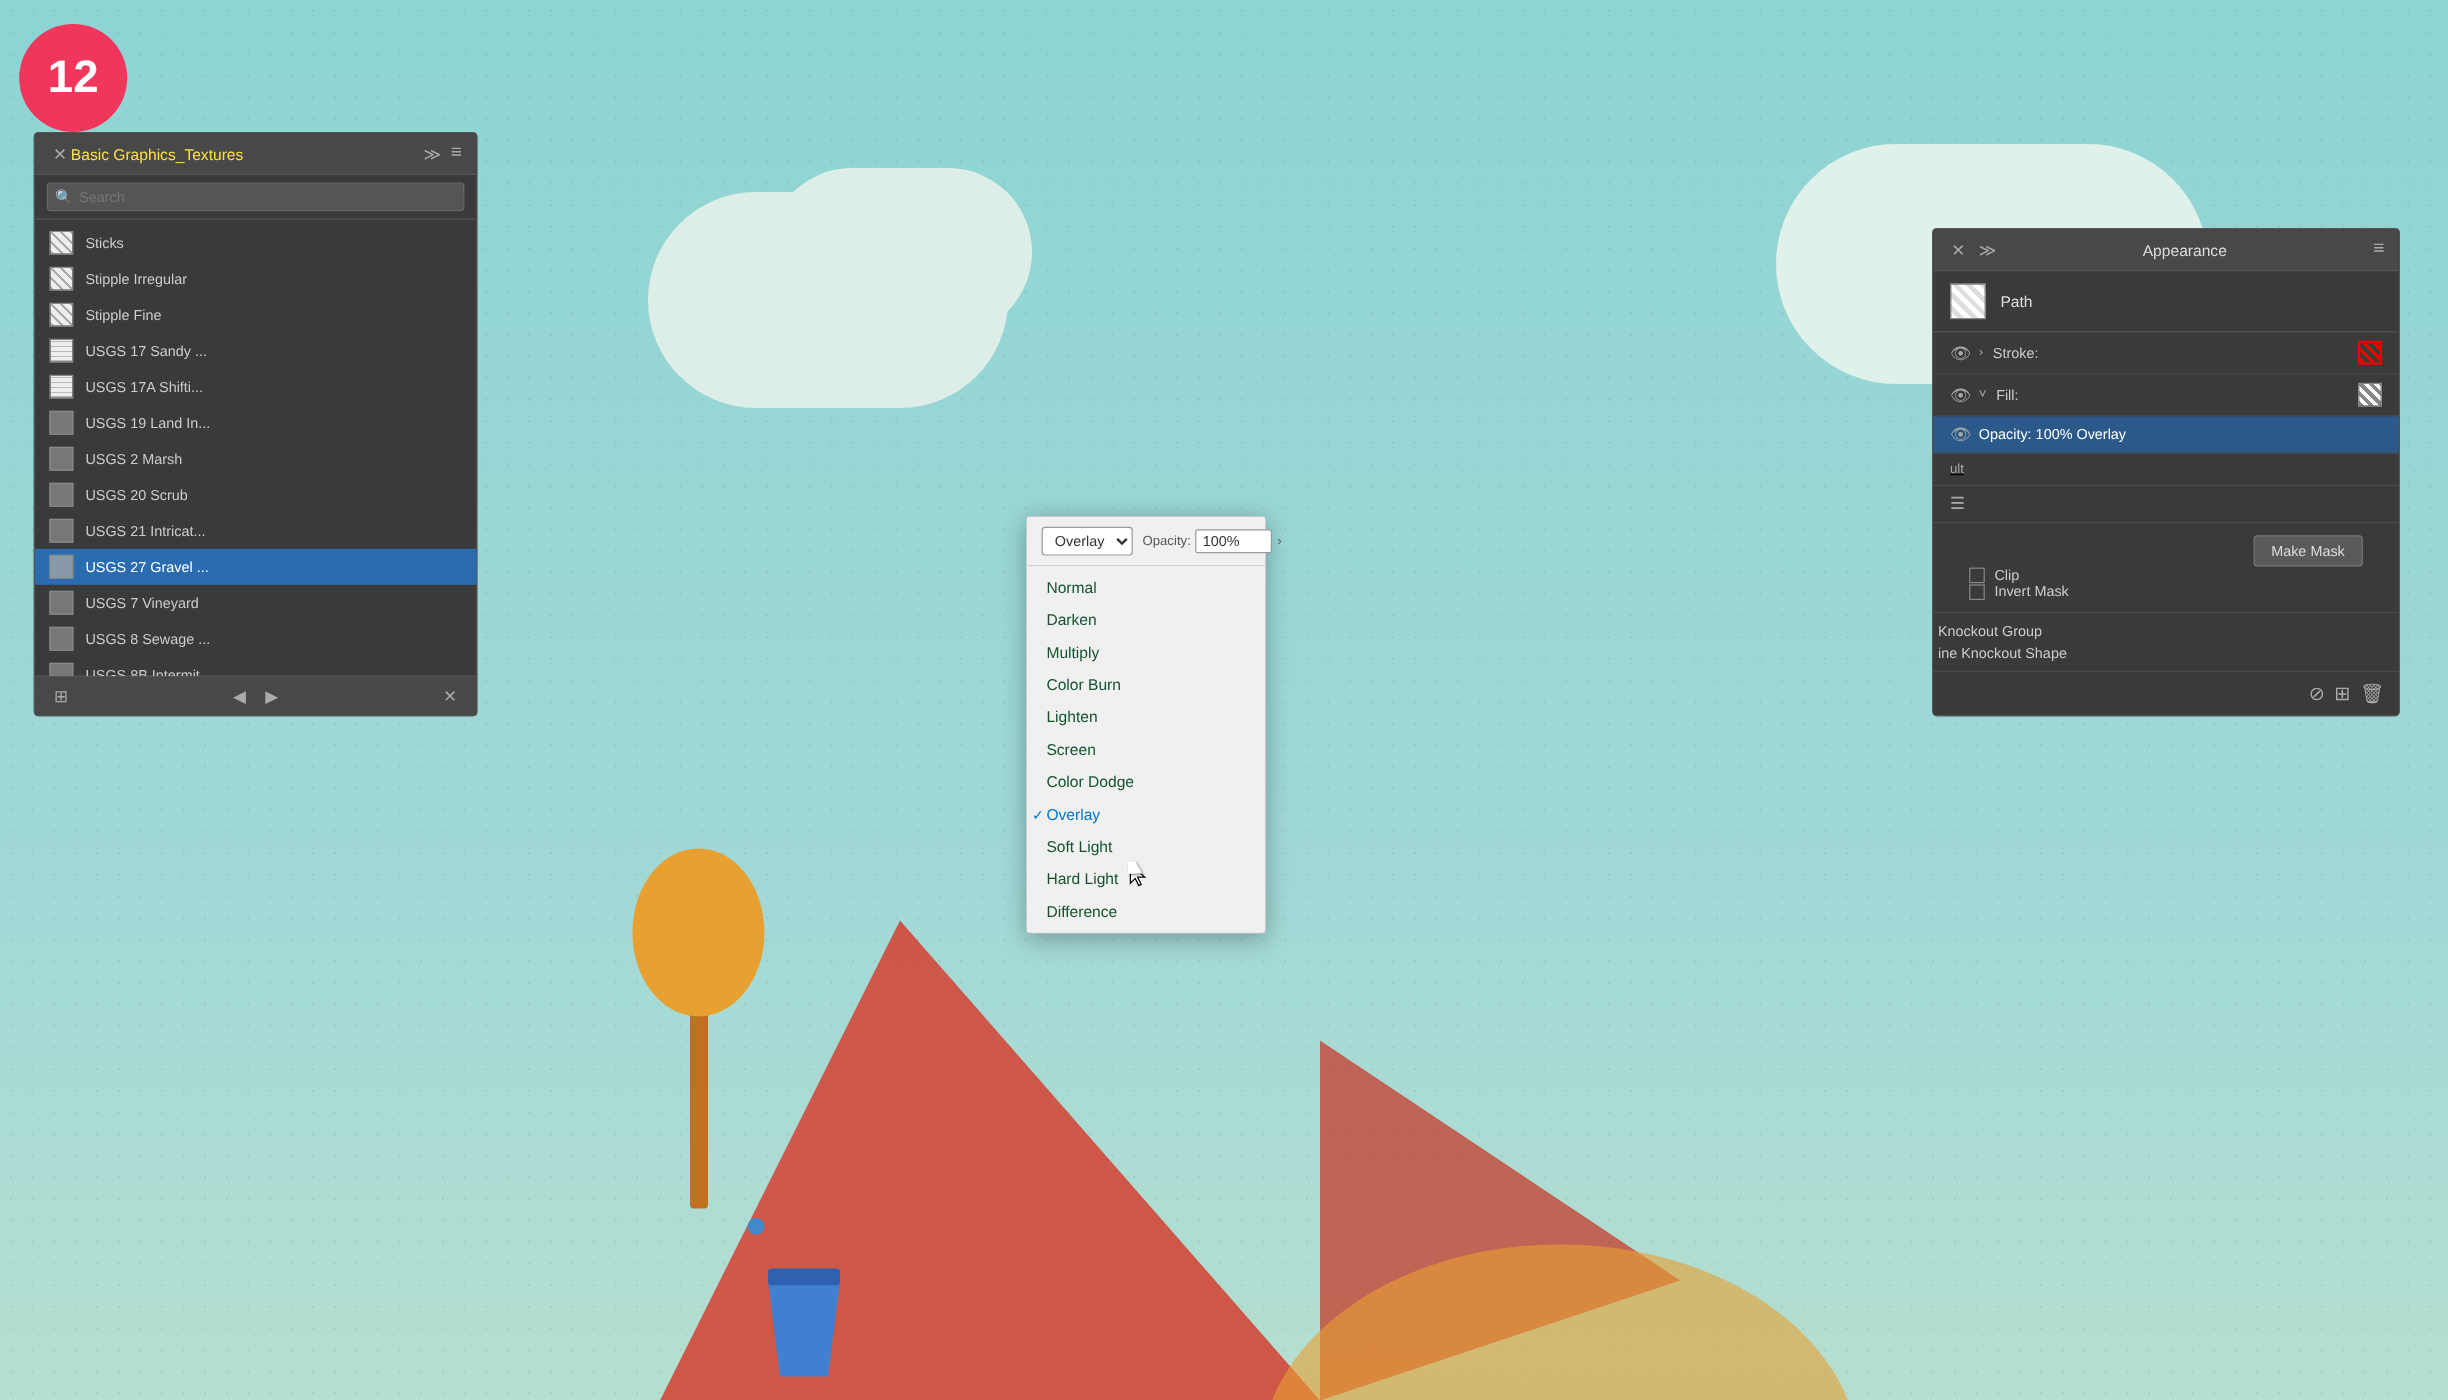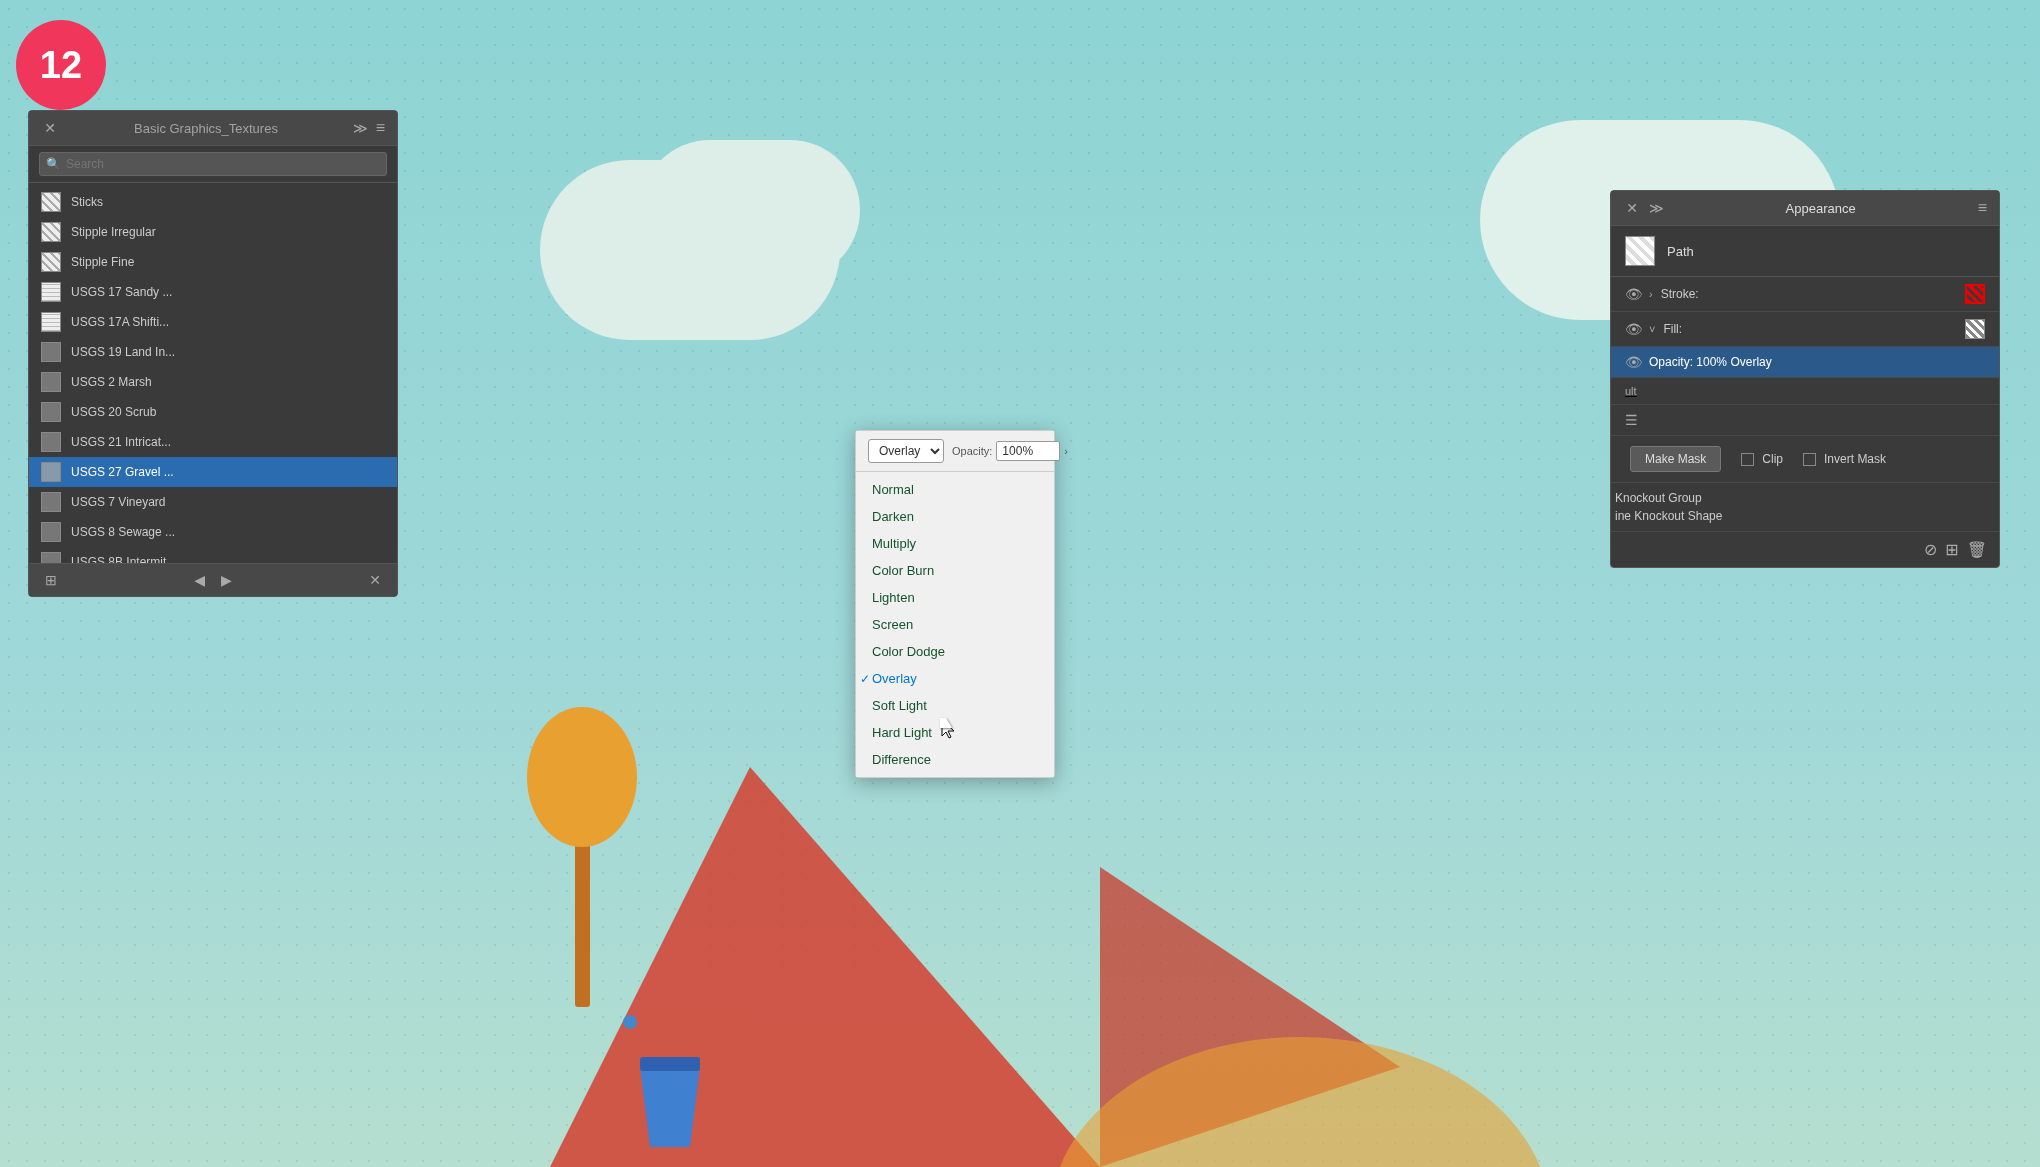--- a/index.html
+++ b/index.html
@@ -102,25 +102,24 @@
       cursor: pointer;
     }
 
     .panel-collapse-btn {
       color: #aaa;
       font-size: 14px;
       cursor: pointer;
     }
 
     .panel-title {
-      color: #a3a3a3;
+      color: #fde047;
       font-size: 13px;
       font-weight: 500;
       flex: 1;
-      text-align: center;
     }
 
     .panel-menu-btn {
       color: #aaa;
       font-size: 16px;
       cursor: pointer;
     }
 
     .panel-search {
       padding: 6px 10px;
@@ -392,24 +391,24 @@
       border-bottom: 1px solid #4a4a4a;
       text-decoration: underline;
     }
 
     .default-text {
       color: #aaa;
       font-size: 11px;
     }
 
     .make-mask-section {
-      padding: 10px 19px;
-      display: flex;
-      flex-direction: row;
-      gap: 20px;
+      padding: 10px 30px;
+      display: flex;
+      flex-direction: column;
+      gap: 0;
       border-bottom: 1px solid #4a4a4a;
     }
 
     .make-mask-btn {
       background: #5a5a5a;
       border: 1px solid #777;
       border-radius: 3px;
       padding: 5px 14px;
       color: #ddd;
       font-size: 12px;

